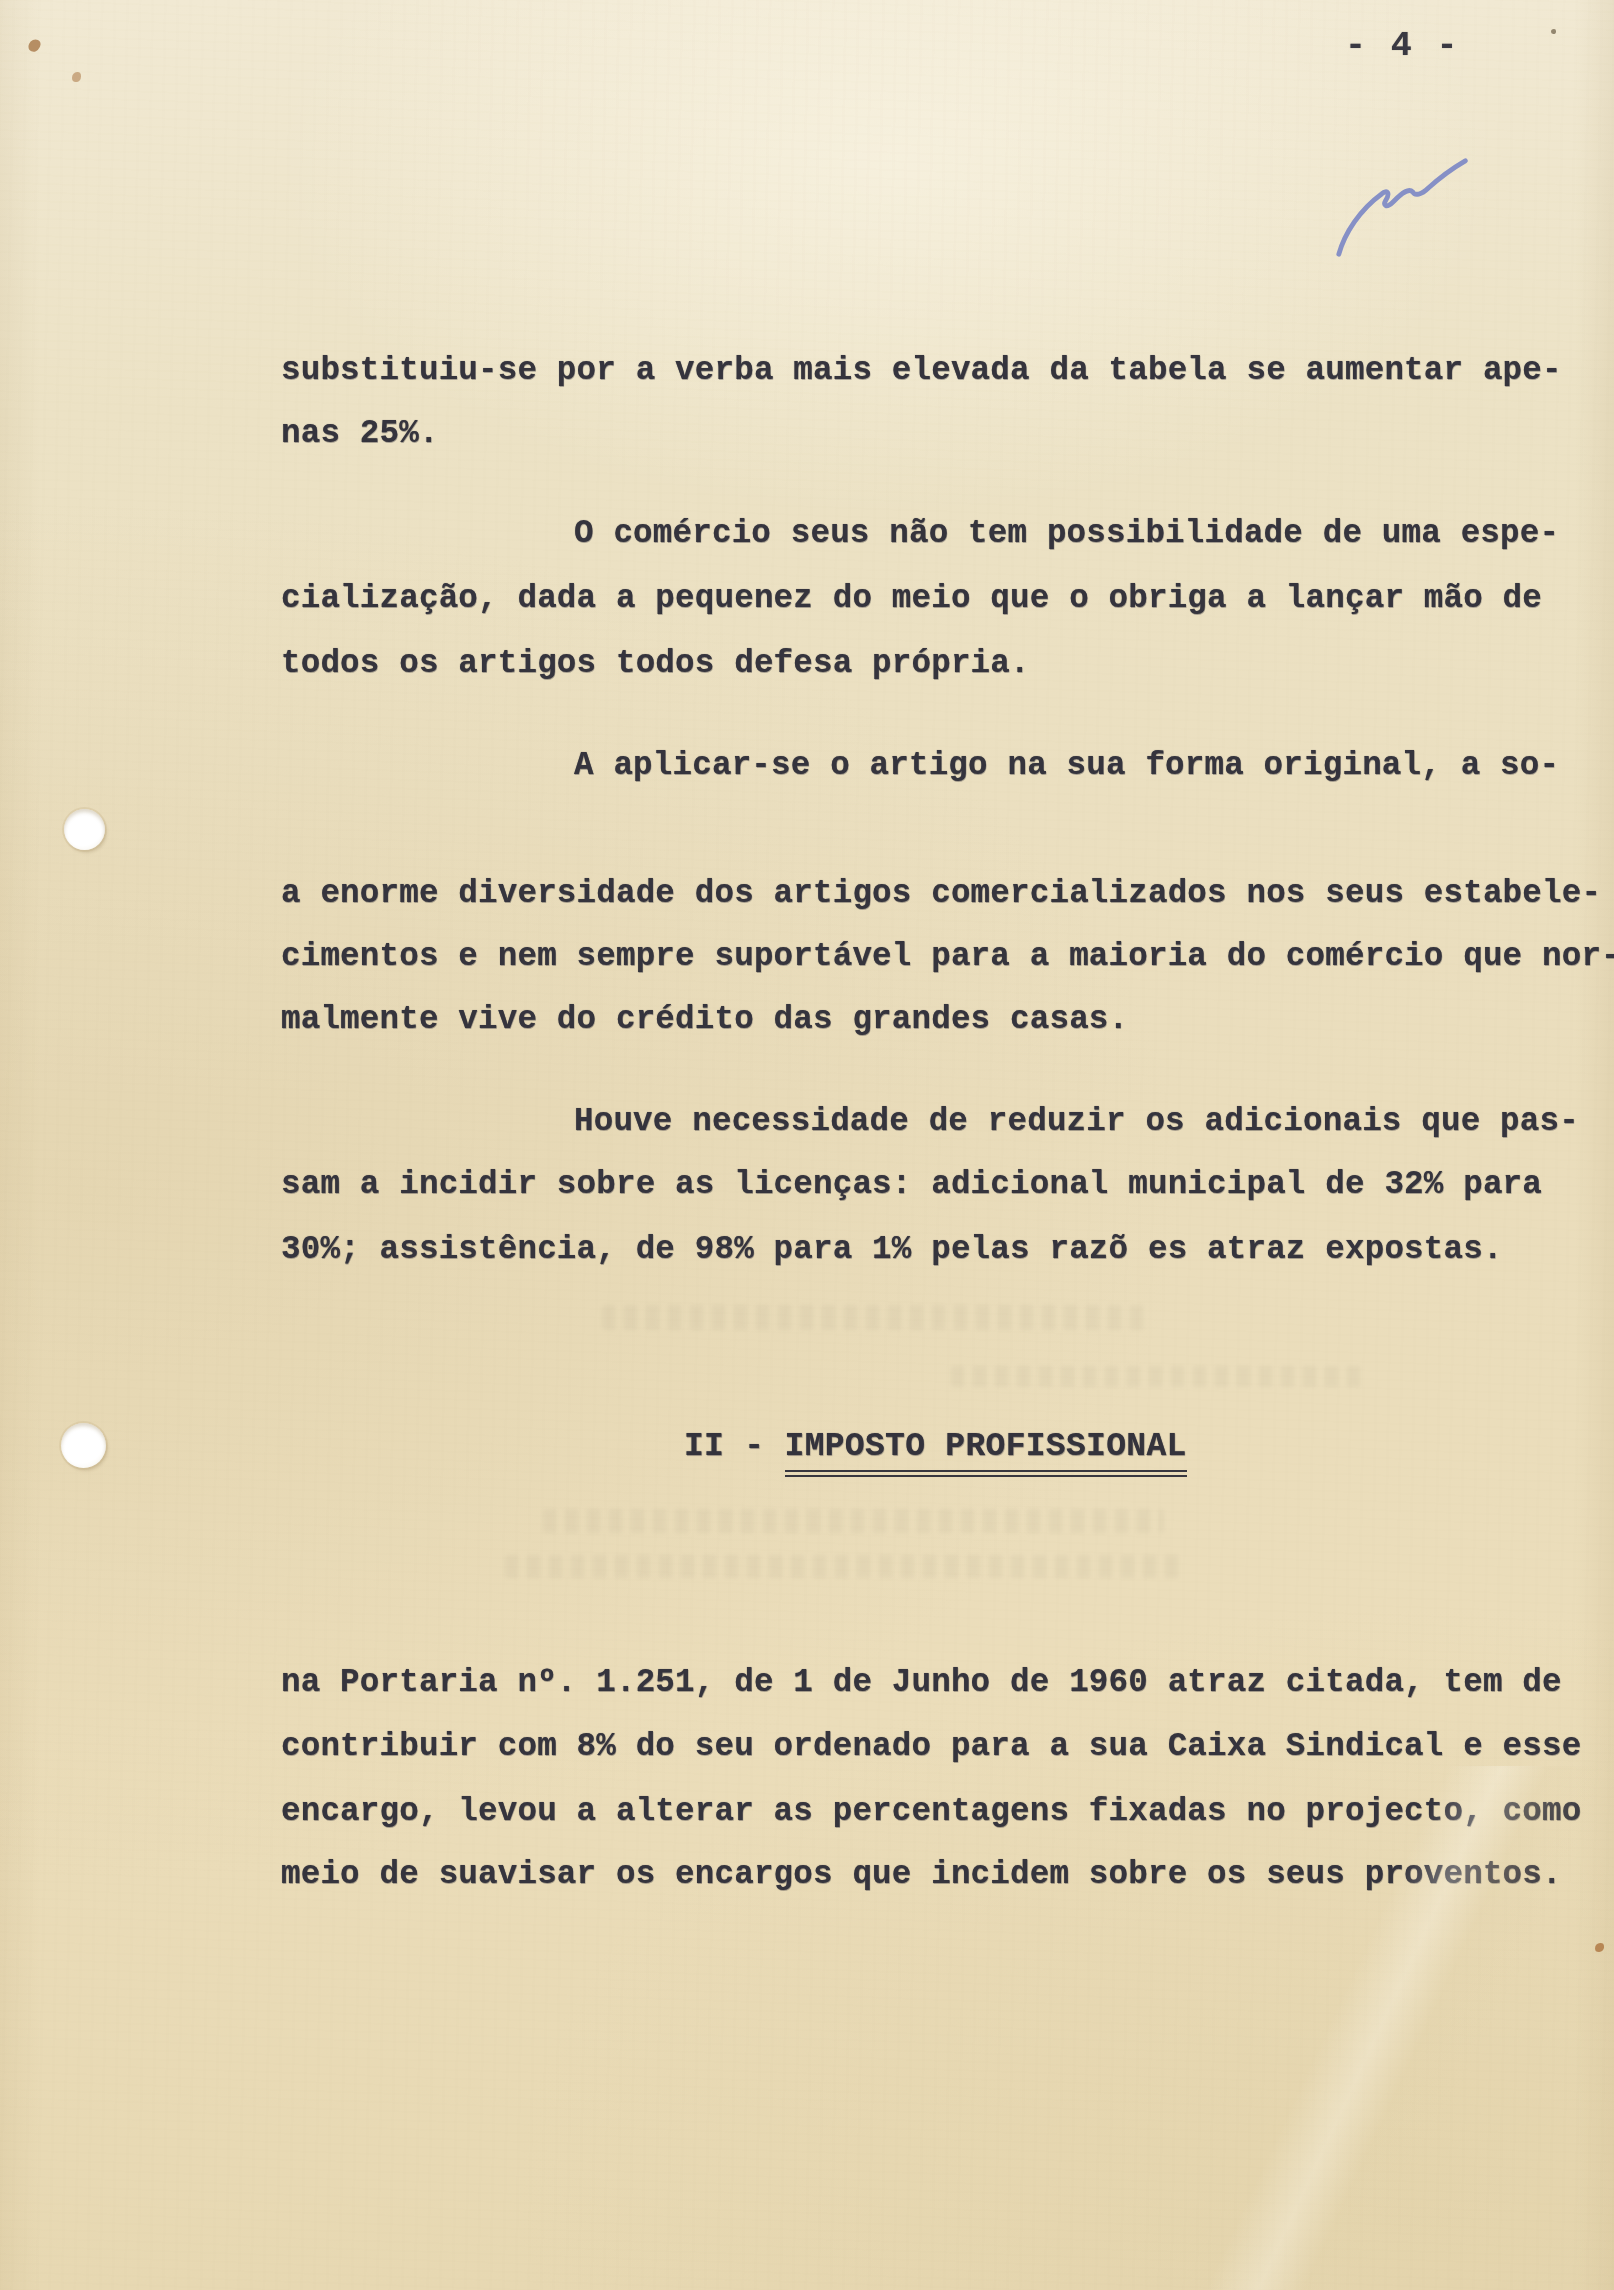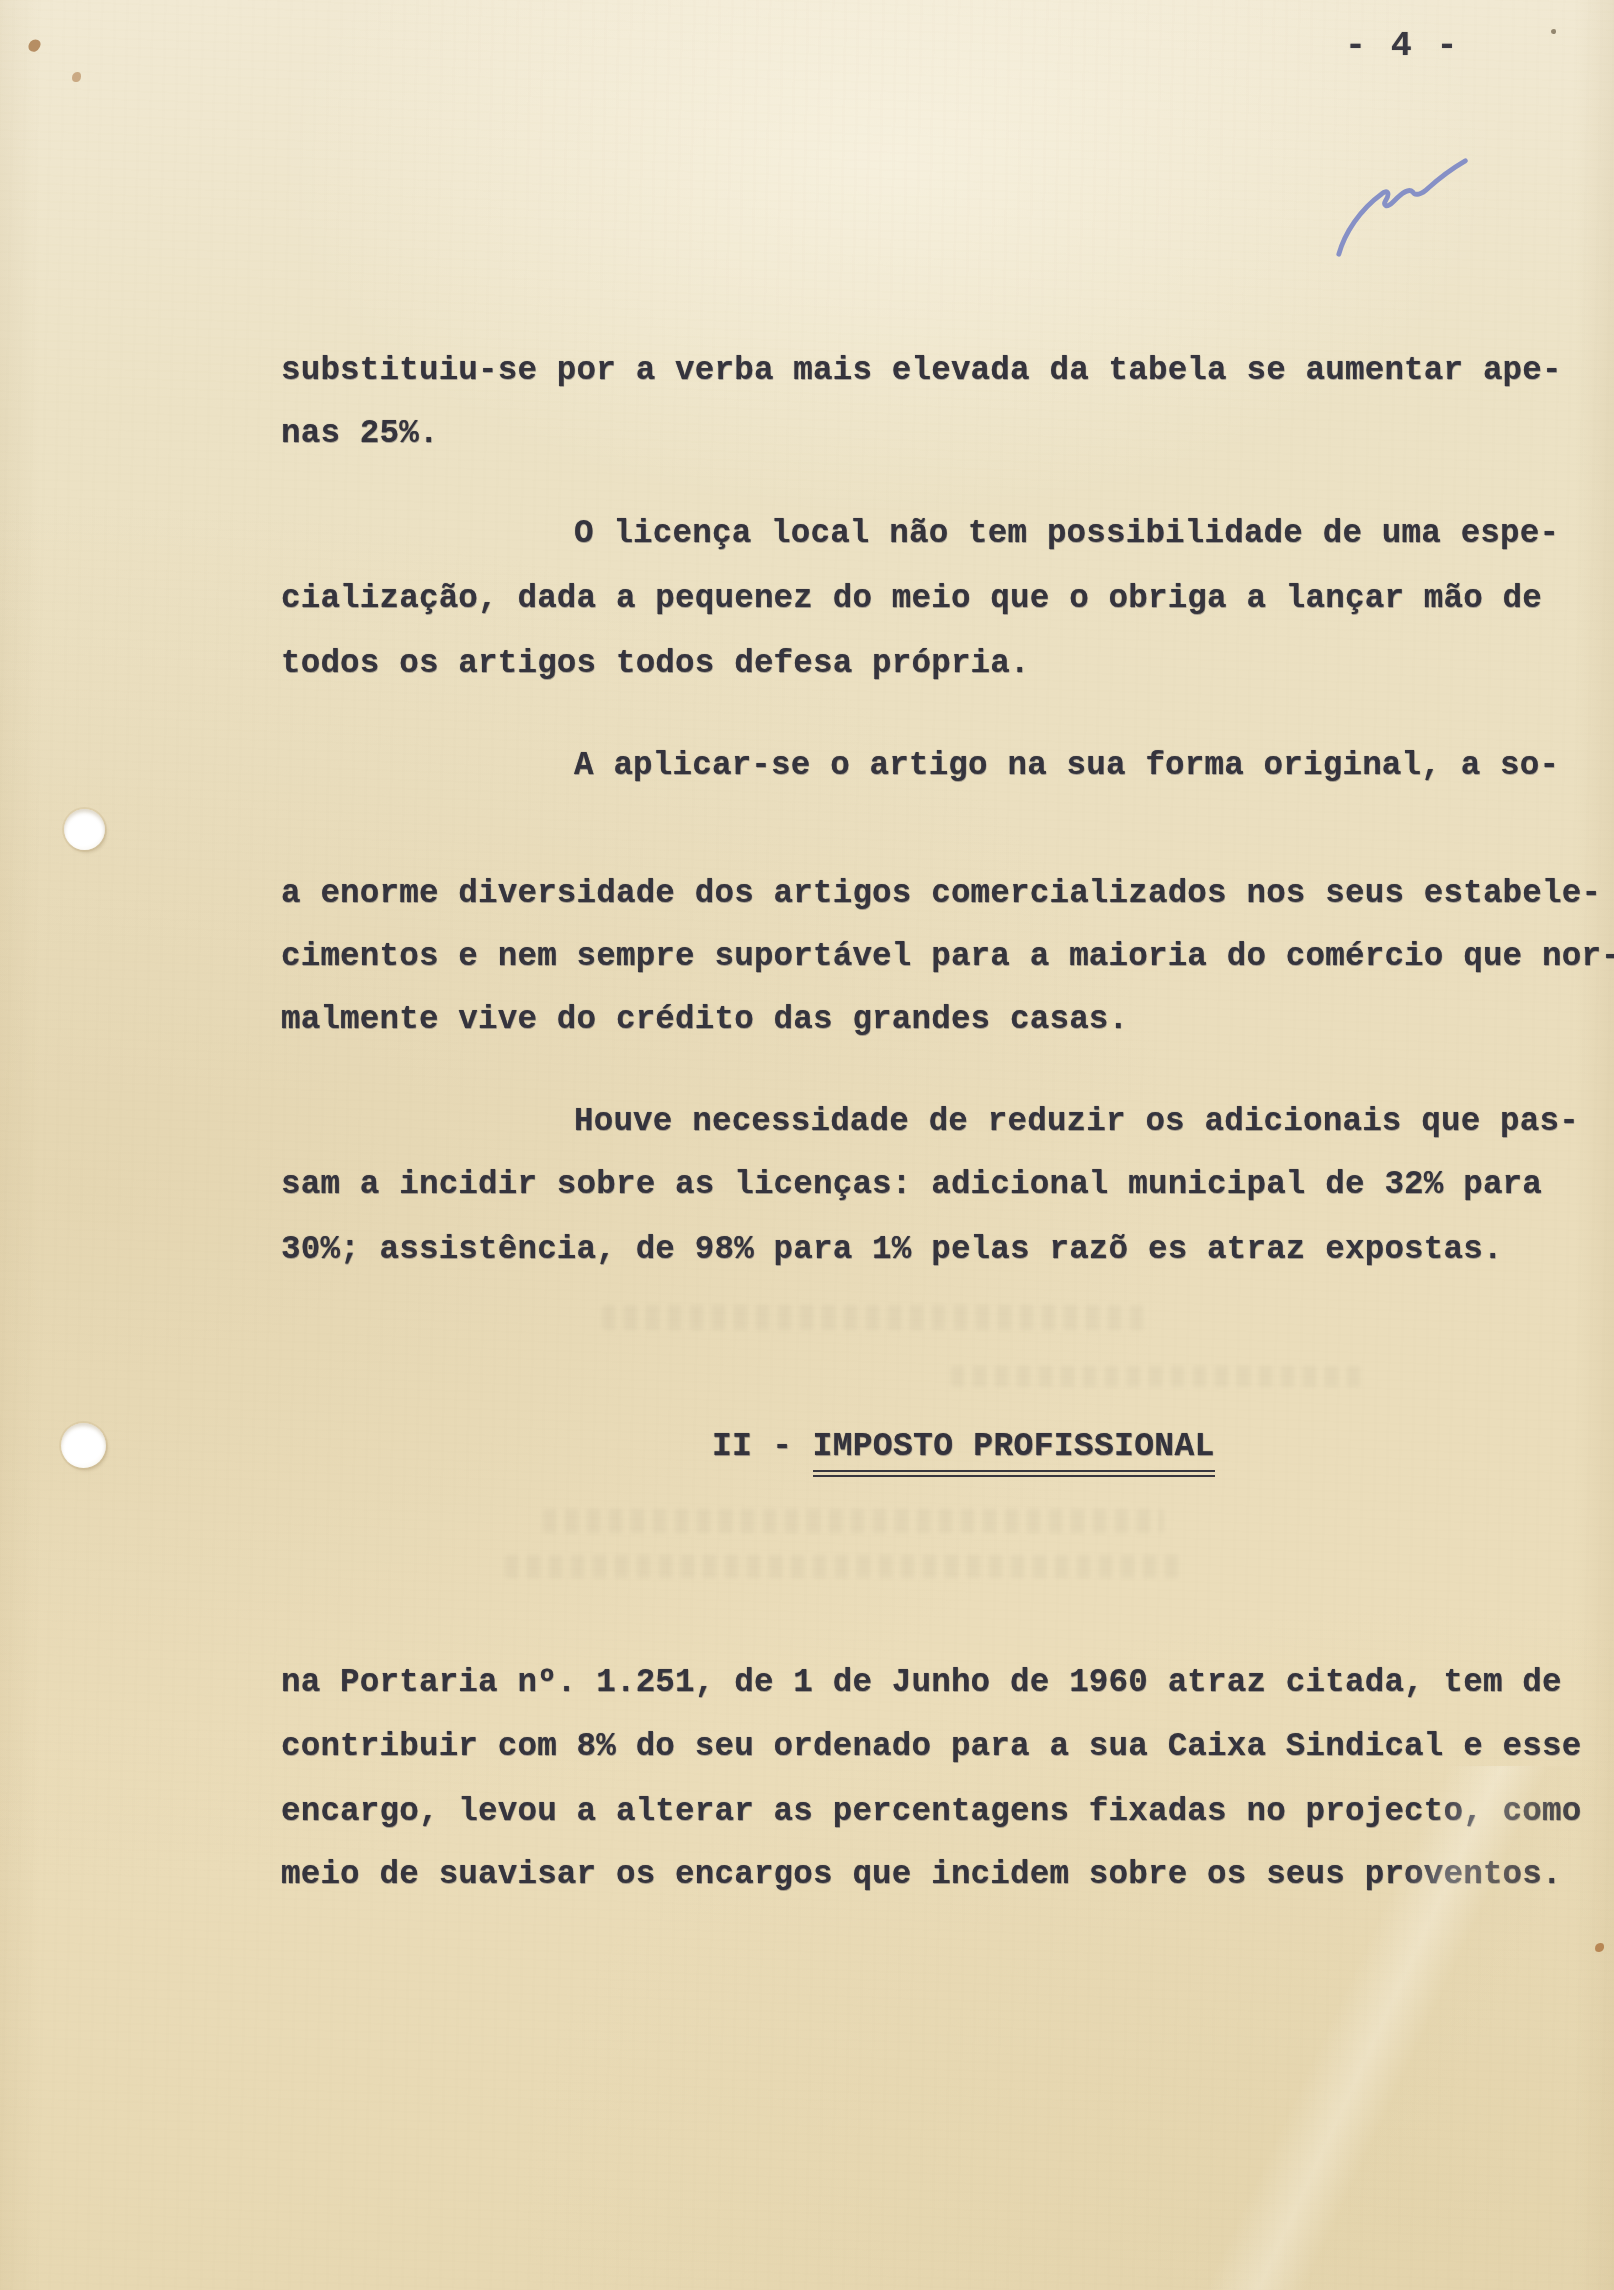--- a/index.html
+++ b/index.html
@@ -32,21 +32,20 @@
     position:absolute;left:1345px;top:29px;white-space:nowrap;
     font:700 35px/1 "Liberation Mono","DejaVu Sans Mono",monospace;
     color:#3a3942;letter-spacing:1.9px;
     text-shadow:0 0 1px rgba(53,52,61,.6);
   }
   .heading{
     position:absolute;left:684px;top:1429px;white-space:nowrap;
     font:700 33px/1.1 "Liberation Mono","DejaVu Sans Mono",monospace;
     color:#34333c;letter-spacing:0.3px;
     text-shadow:0 0 1px rgba(50,49,58,.6), 0.6px 0.6px 0.7px rgba(60,58,66,.4);
-    margin-left:28px;
   }
   .heading .u{
     border-bottom:7.8px double #38373f;
     padding-bottom:4.9px;
   }
   .hole{
     position:absolute;border-radius:50%;
     background:radial-gradient(circle at 45% 40%, #ffffff 60%, #f4f1e8 100%);
     box-shadow:
       inset 0 2.9px 3.9px rgba(150,128,86,.30),
@@ -80,21 +79,21 @@
 
   <div class="pageno">- 4 -</div>
 
   <svg class="squiggle" viewBox="0 0 150 110">
     <path d="M8,102 C14,80 30,56 52,40 C58,35 61,39 56,47 C53,52 57,55 64,48 C74,38 80,34 84,38 C86,42 93,41 100,34 C112,23 126,13 138,6" fill="none" stroke="#7b87c6" stroke-width="5" stroke-linecap="round"></path>
   </svg>
 
   <div class="line" style="top:353px">substituiu-se por a verba mais elevada da tabela se aumentar ape-</div>
   <div class="line" style="top:416px">nas 25%.</div>
 
-  <div class="line" style="top:516px;left:574px">O licença local não tem possibilidade de uma espe-</div>
+  <div class="line" style="top:516px;left:574px">O comércio seus não tem possibilidade de uma espe-</div>
   <div class="line" style="top:581px">cialização, dada a pequenez do meio que o obriga a lançar mão de</div>
   <div class="line" style="top:646px">todos os artigos todos defesa própria.</div>
 
   <div class="line" style="top:748px;left:574px">A aplicar-se o artigo na sua forma original, a so-</div>
   <div class="line" style="top:876px">a enorme diversidade dos artigos comercializados nos seus estabele-</div>
   <div class="line" style="top:939px">cimentos e nem sempre suportável para a maioria do comércio que nor-</div>
   <div class="line" style="top:1104px;left:574px">Houve necessidade de reduzir os adicionais que pas-</div>
 
   <div class="line" style="top:1002px">malmente vive do crédito das grandes casas.</div>
   <div class="line" style="top:1167px">sam a incidir sobre as licenças: adicional municipal de 32% para</div>

